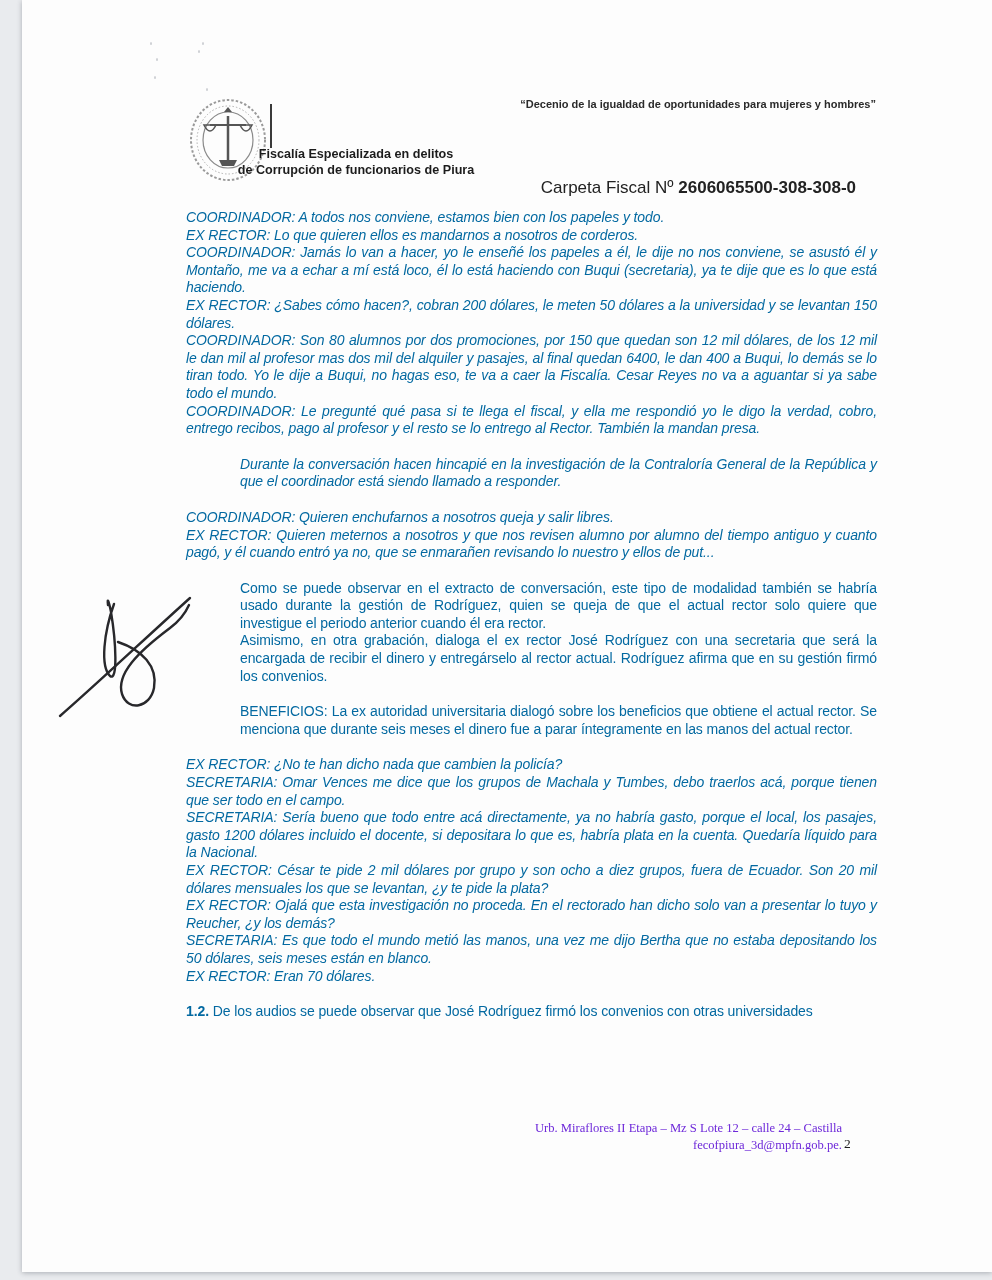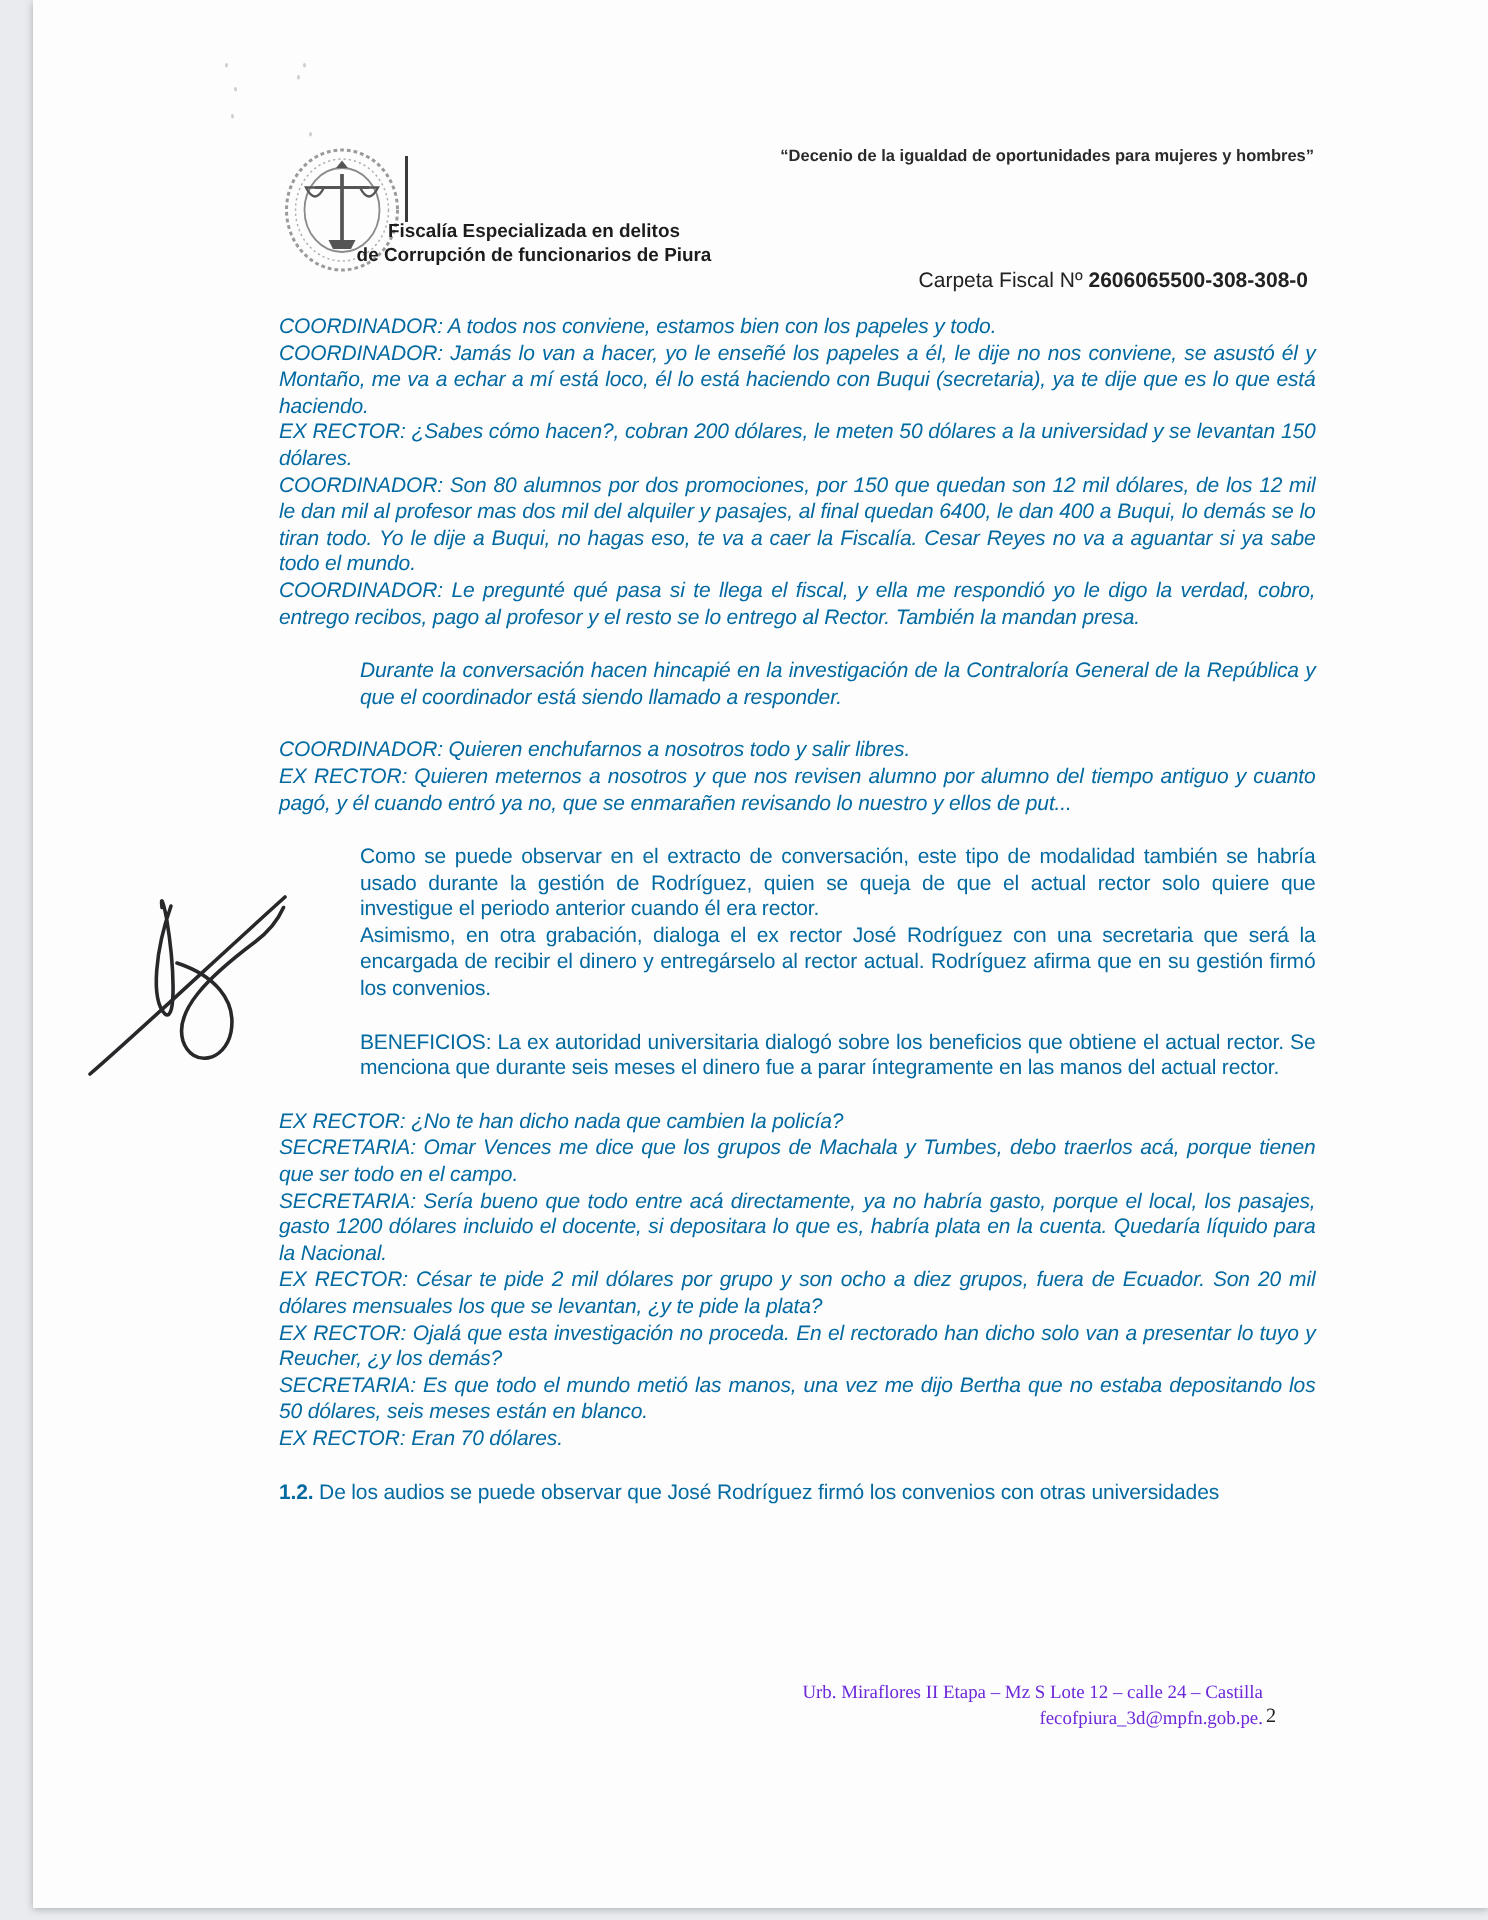--- a/index.html
+++ b/index.html
@@ -19,22 +19,22 @@
   .vrule{position:absolute;left:248px;top:104px;width:2px;height:44px;background:#3a3a3a;}
   .orgblock{position:absolute;left:258px;top:103px;width:176px;}
   .orgblock .toprule{border-top:2.5px solid #2b2b2b;margin-bottom:2px;}
   .org-title{font-weight:bold;font-size:16px;letter-spacing:.2px;color:#171717;line-height:18px;white-space:nowrap;}
   .org-sub{font-size:13.8px;letter-spacing:1.4px;color:#6e6e6e;line-height:15px;white-space:nowrap;}
   .orgblock .botrule{border-top:2px solid #4a4a4a;margin-top:2px;}
   .office{position:absolute;left:158px;top:146px;width:352px;text-align:center;
     font-weight:bold;font-size:12.6px;line-height:16px;color:#1c1c1c;}
   .motto{position:absolute;left:360px;top:96px;width:494px;text-align:right;
     font-weight:bold;font-size:11px;line-height:17.5px;color:#2a2a2a;}
-  .case{position:absolute;left:356px;top:178px;width:494px;text-align:right;
-    font-size:14px;color:#222;}
+  .case{position:absolute;left:340px;top:178px;width:494px;text-align:right;
+    font-size:17px;color:#222;}
   .case .b{font-weight:bold;}
   
   .textblock{position:absolute;left:164px;top:209px;width:691px;
     font-size:14px;line-height:17.6px;letter-spacing:-.1px;text-align:justify;color:#0369a1;}
   .p{margin:0;}
   .d{font-style:italic;}
   .ni{font-style:italic;margin-left:54px;}
   .n{margin-left:54px;}
   .g{margin-top:18px;}
   .b{font-weight:bold;}
@@ -87,26 +87,27 @@
   <div class="motto">
     <div>“Decenio de la igualdad de oportunidades para mujeres y hombres”</div>
   </div>
 
   <div class="case">
     <span>Carpeta Fiscal Nº </span><span class="b">2606065500-308-308-0</span>
   </div>
 
   <div class="textblock">
     <p class="p d">COORDINADOR: A todos nos conviene, estamos bien con los papeles y todo.</p>
+    <p class="p d">EX RECTOR: Lo que quieren ellos es mandarnos a nosotros de corderos.</p>
     <p class="p d">COORDINADOR: Jamás lo van a hacer, yo le enseñé los papeles a él, le dije no nos conviene, se asustó él y Montaño, me va a echar a mí está loco, él lo está haciendo con Buqui (secretaria), ya te dije que es lo que está haciendo.</p>
     <p class="p d">EX RECTOR: ¿Sabes cómo hacen?, cobran 200 dólares, le meten 50 dólares a la universidad y se levantan 150 dólares.</p>
     <p class="p d">COORDINADOR: Son 80 alumnos por dos promociones, por 150 que quedan son 12 mil dólares, de los 12 mil le dan mil al profesor mas dos mil del alquiler y pasajes, al final quedan 6400, le dan 400 a Buqui, lo demás se lo tiran todo. Yo le dije a Buqui, no hagas eso, te va a caer la Fiscalía. Cesar Reyes no va a aguantar si ya sabe todo el mundo.</p>
     <p class="p d">COORDINADOR: Le pregunté qué pasa si te llega el fiscal, y ella me respondió yo le digo la verdad, cobro, entrego recibos, pago al profesor y el resto se lo entrego al Rector. También la mandan presa.</p>
     <p class="p ni g">Durante la conversación hacen hincapié en la investigación de la Contraloría General de la República y que el coordinador está siendo llamado a responder.</p>
-    <p class="p d g">COORDINADOR: Quieren enchufarnos a nosotros todo y salir libres.</p>
+    <p class="p d g">COORDINADOR: Quieren enchufarnos a nosotros queja y salir libres.</p>
     <p class="p d">EX RECTOR: Quieren meternos a nosotros y que nos revisen alumno por alumno del tiempo antiguo y cuanto pagó, y él cuando entró ya no, que se enmarañen revisando lo nuestro y ellos de put...</p>
     <p class="p n g">Como se puede observar en el extracto de conversación, este tipo de modalidad también se habría usado durante la gestión de Rodríguez, quien se queja de que el actual rector solo quiere que investigue el periodo anterior cuando él era rector.</p>
     <p class="p n">Asimismo, en otra grabación, dialoga el ex rector José Rodríguez con una secretaria que será la encargada de recibir el dinero y entregárselo al rector actual. Rodríguez afirma que en su gestión firmó los convenios.</p>
     <p class="p n g">BENEFICIOS: La ex autoridad universitaria dialogó sobre los beneficios que obtiene el actual rector. Se menciona que durante seis meses el dinero fue a parar íntegramente en las manos del actual rector.</p>
     <p class="p d g">EX RECTOR: ¿No te han dicho nada que cambien la policía?</p>
     <p class="p d">SECRETARIA: Omar Vences me dice que los grupos de Machala y Tumbes, debo traerlos acá, porque tienen que ser todo en el campo.</p>
     <p class="p d">SECRETARIA: Sería bueno que todo entre acá directamente, ya no habría gasto, porque el local, los pasajes, gasto 1200 dólares incluido el docente, si depositara lo que es, habría plata en la cuenta. Quedaría líquido para la Nacional.</p>
     <p class="p d">EX RECTOR: César te pide 2 mil dólares por grupo y son ocho a diez grupos, fuera de Ecuador. Son 20 mil dólares mensuales los que se levantan, ¿y te pide la plata?</p>
     <p class="p d">EX RECTOR: Ojalá que esta investigación no proceda. En el rectorado han dicho solo van a presentar lo tuyo y Reucher, ¿y los demás?</p>
     <p class="p d">SECRETARIA: Es que todo el mundo metió las manos, una vez me dijo Bertha que no estaba depositando los 50 dólares, seis meses están en blanco.</p>

